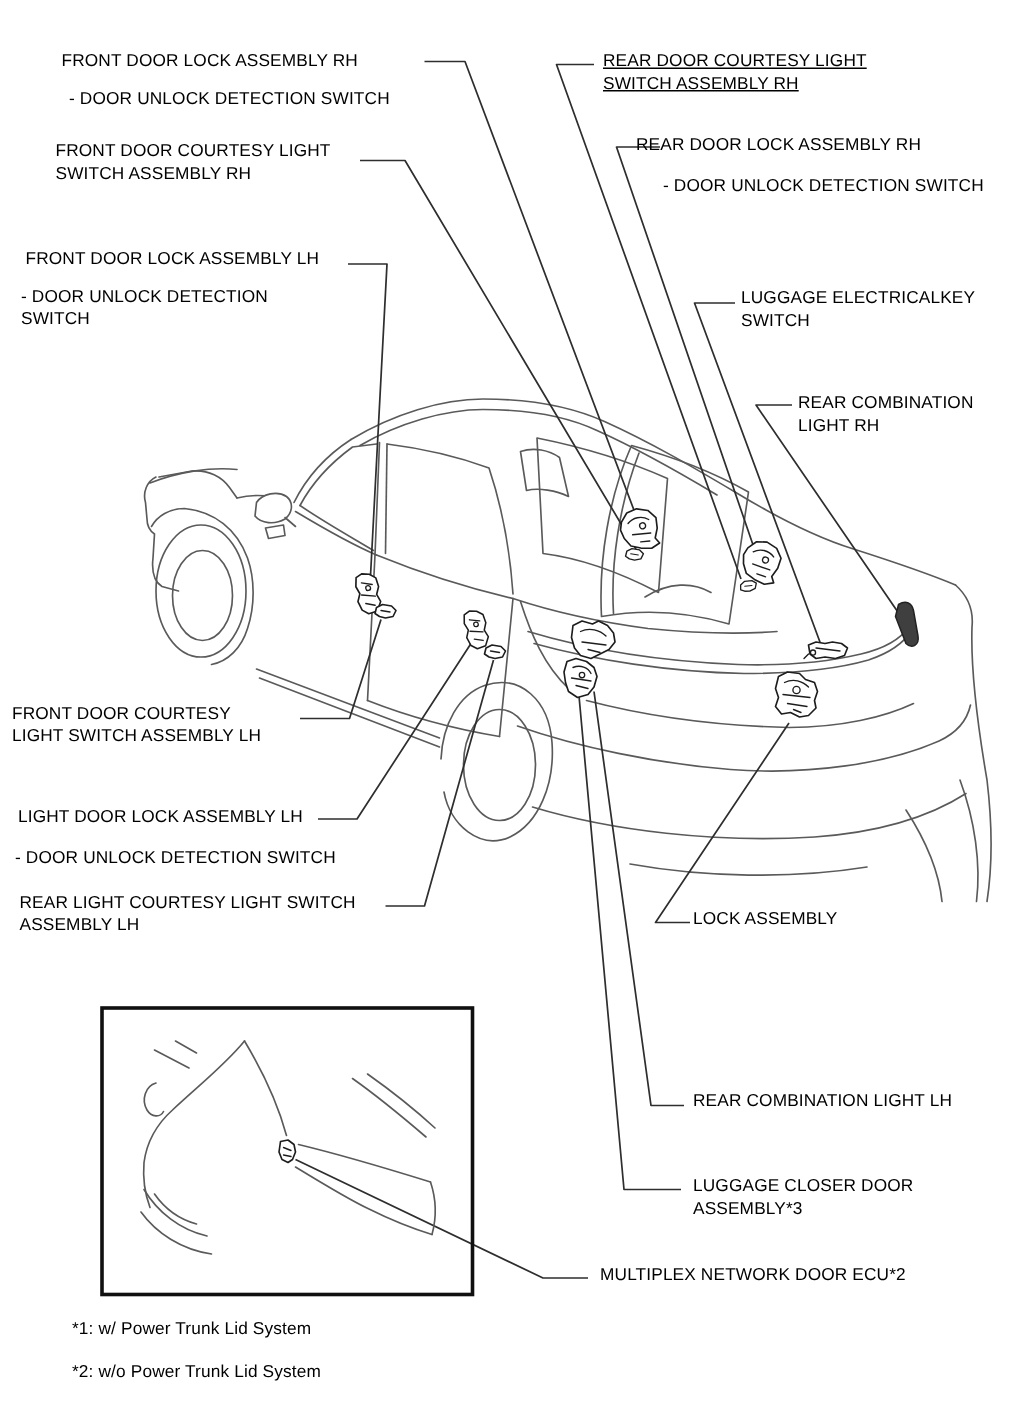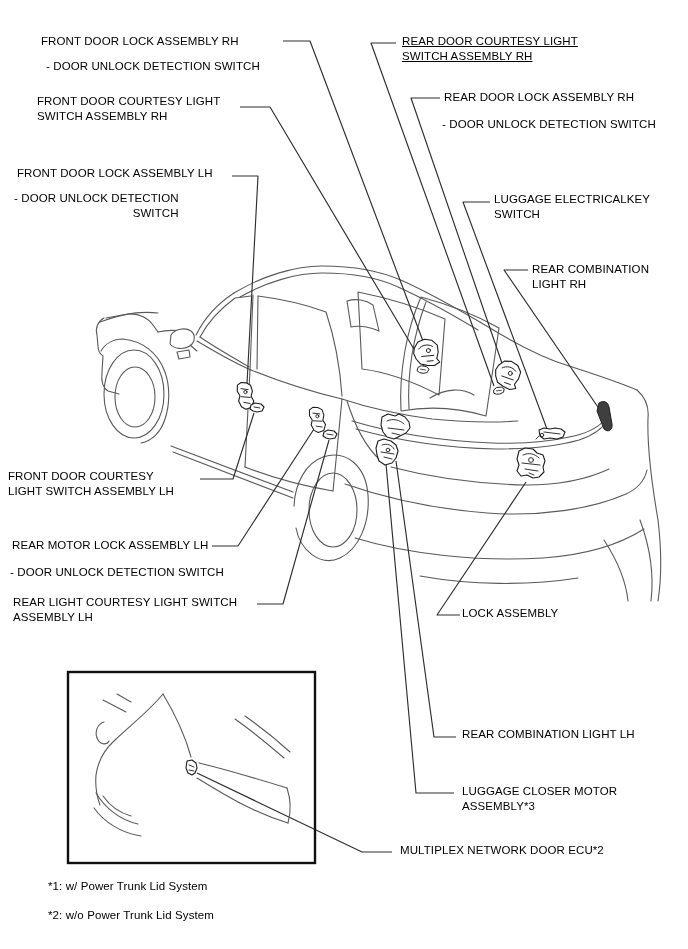--- a/index.html
+++ b/index.html
@@ -187,64 +187,64 @@
       <div class="lbl" style="left: 46px; top: 59px;">
         <div>- DOOR UNLOCK DETECTION SWITCH</div>
       </div>
       <div class="lbl" style="left: 37px; top: 94px;">
         <div>FRONT DOOR COURTESY LIGHT</div>
         <div>SWITCH ASSEMBLY RH</div>
       </div>
       <div class="lbl" style="left: 17px; top: 166px;">
         <div>FRONT DOOR LOCK ASSEMBLY LH</div>
       </div>
-      <div class="lbl" style="left: 14px; top: 191px; text-align: right;">
+      <div class="lbl" style="left: 14px; top: 191px;">
         <div>- DOOR UNLOCK DETECTION</div>
         <div>SWITCH</div>
       </div>
       <div class="lbl" style="left: 402px; top: 34px; text-decoration: underline;">
         <div>REAR DOOR COURTESY LIGHT</div>
         <div>SWITCH ASSEMBLY RH</div>
       </div>
-      <div class="lbl" style="left: 444px; top: 90px;">
+      <div class="lbl" style="left: 424px; top: 90px;">
         <div>REAR DOOR LOCK ASSEMBLY RH</div>
       </div>
       <div class="lbl" style="left: 442px; top: 117px;">
         <div>- DOOR UNLOCK DETECTION SWITCH</div>
       </div>
       <div class="lbl" style="left: 494px; top: 192px;">
         <div>LUGGAGE ELECTRICALKEY</div>
         <div>SWITCH</div>
       </div>
       <div class="lbl" style="left: 532px; top: 262px;">
         <div>REAR COMBINATION</div>
         <div>LIGHT RH</div>
       </div>
       <div class="lbl" style="left: 8px; top: 469px;">
         <div>FRONT DOOR COURTESY</div>
         <div>LIGHT SWITCH ASSEMBLY LH</div>
       </div>
       <div class="lbl" style="left: 12px; top: 538px;">
-        <div>REAR MOTOR LOCK ASSEMBLY LH</div>
+        <div>LIGHT DOOR LOCK ASSEMBLY LH</div>
       </div>
       <div class="lbl" style="left: 10px; top: 565px;">
         <div>- DOOR UNLOCK DETECTION SWITCH</div>
       </div>
       <div class="lbl" style="left: 13px; top: 595px;">
         <div>REAR LIGHT COURTESY LIGHT SWITCH</div>
         <div>ASSEMBLY LH</div>
       </div>
       <div class="lbl" style="left: 462px; top: 606px;">
         <div>LOCK ASSEMBLY</div>
       </div>
       <div class="lbl" style="left: 462px; top: 727px;">
         <div>REAR COMBINATION LIGHT LH</div>
       </div>
       <div class="lbl" style="left: 462px; top: 784px;">
-        <div>LUGGAGE CLOSER MOTOR</div>
+        <div>LUGGAGE CLOSER DOOR</div>
         <div>ASSEMBLY*3</div>
       </div>
       <div class="lbl" style="left: 400px; top: 843px;">
         <div>MULTIPLEX NETWORK DOOR ECU*2</div>
       </div>
     </div>
 
   <div class="footnote" style="left:48px;top:879px">*1: w/ Power Trunk Lid System</div>
   <div class="footnote" style="left:48px;top:908px">*2: w/o Power Trunk Lid System</div>
 </div>

